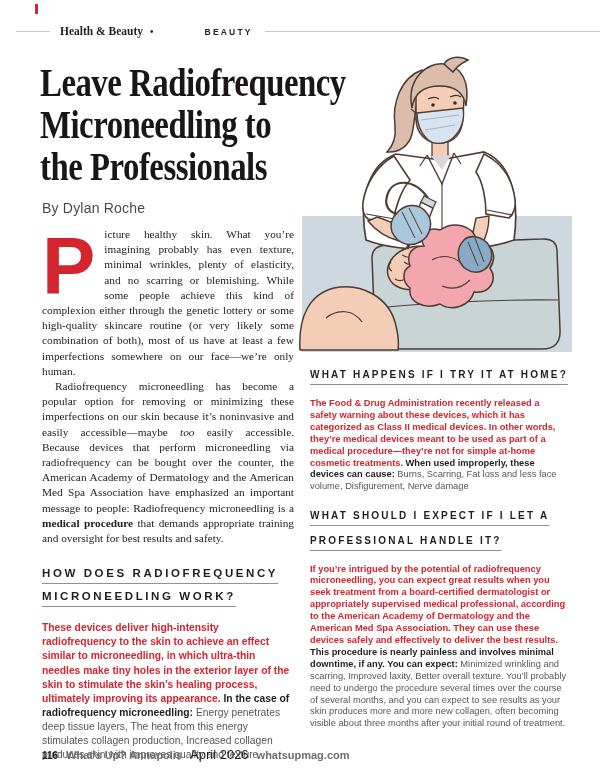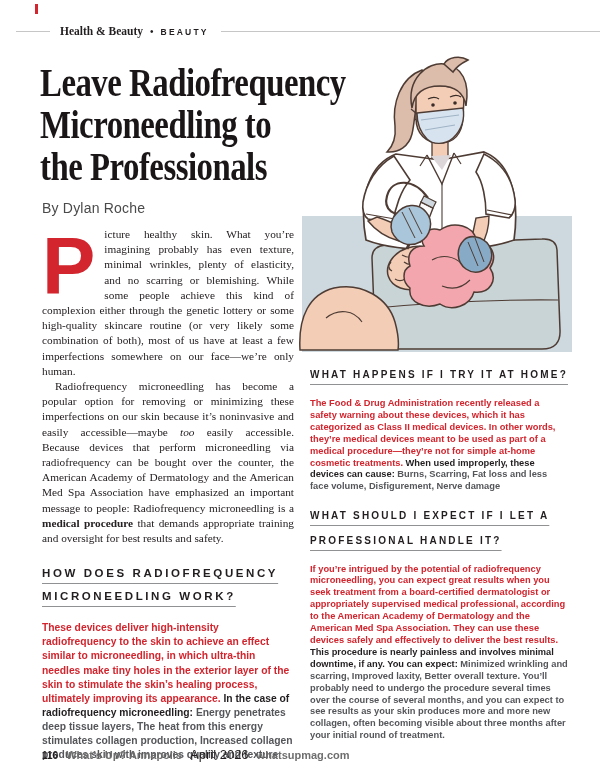--- a/index.html
+++ b/index.html
@@ -6,21 +6,21 @@
   .page{position:relative;width:600px;height:779px;background:#ffffff;overflow:hidden;
         font-family:"Liberation Sans",sans-serif;margin:0 auto;}
   
   .red-tick{position:absolute;left:35px;top:4px;width:3px;height:10px;background:#d2252e;}
   .topbar{position:absolute;left:16px;right:0;top:25px;display:flex;align-items:center;}
   .rule{height:1px;background:#c6c6c6;}
   .rule-left{width:34px;margin-right:10px;}
   .rule-right{flex:1;margin-left:12px;}
   .eyebrow-serif{font-family:"Liberation Serif",serif;font-weight:700;font-size:11.5px;color:#231f20;}
   .eyebrow-dot{margin:0 7px;font-size:10px;color:#231f20;}
-  .eyebrow-sans{font-size:8.5px;font-weight:700;letter-spacing:2.2px;color:#231f20;padding-top:1px;}
+  .eyebrow-sans{font-size:8.5px;font-weight:700;letter-spacing:2.2px;color:#231f20;padding-top:1px;margin-left:44px;}
   
   .title{position:absolute;left:40px;top:62px;margin:0;
          font-family:"Liberation Serif",serif;font-weight:700;font-size:40px;line-height:42px;
          letter-spacing:-0.6px;color:#1a1617;white-space:pre-line;
          transform:scaleX(0.82);transform-origin:left top;}
   .byline{position:absolute;left:42px;top:200px;font-size:14px;color:#4a4a4a;letter-spacing:.2px;}
   
   .illo{position:absolute;left:298px;top:56px;width:274px;height:296px;}
   
   .col-left{position:absolute;left:42px;top:227px;width:252px;}
@@ -37,21 +37,21 @@
          letter-spacing:2.6px;color:#221e1f;}
   .shead span,.shead-r span{text-decoration:underline;text-decoration-color:#8f9193;
          text-decoration-thickness:1px;text-underline-offset:6px;}
   .shead-r{margin:0 0 0 0;font-size:10px;line-height:25px;font-weight:700;
          letter-spacing:2.2px;color:#221e1f;}
   .lead-block{margin-top:13px;font-size:10.3px;line-height:14.1px;font-weight:700;}
   .sans-block{margin-top:11px;font-size:9.3px;line-height:11.9px;font-weight:700;}
   .mt-sec{}
   .seg-red{color:#d2252e;}
   .seg-dark{color:#221e1f;}
-  .seg-gray{font-weight:700;color:#55565a;}
+  .seg-gray{font-weight:400;color:#55565a;}
   
   .footer{position:absolute;left:42px;top:747px;display:flex;align-items:baseline;gap:8px;}
   .f-num{font-weight:700;font-size:10px;color:#221e1f;}
   .f-gray{font-size:11px;color:#6e6e6e;font-weight:bold;}
   .f-dark{font-size:13px;font-weight:400;color:#221e1f;}
 </style>
 </head>
 <body>
 
 <div class="page">

